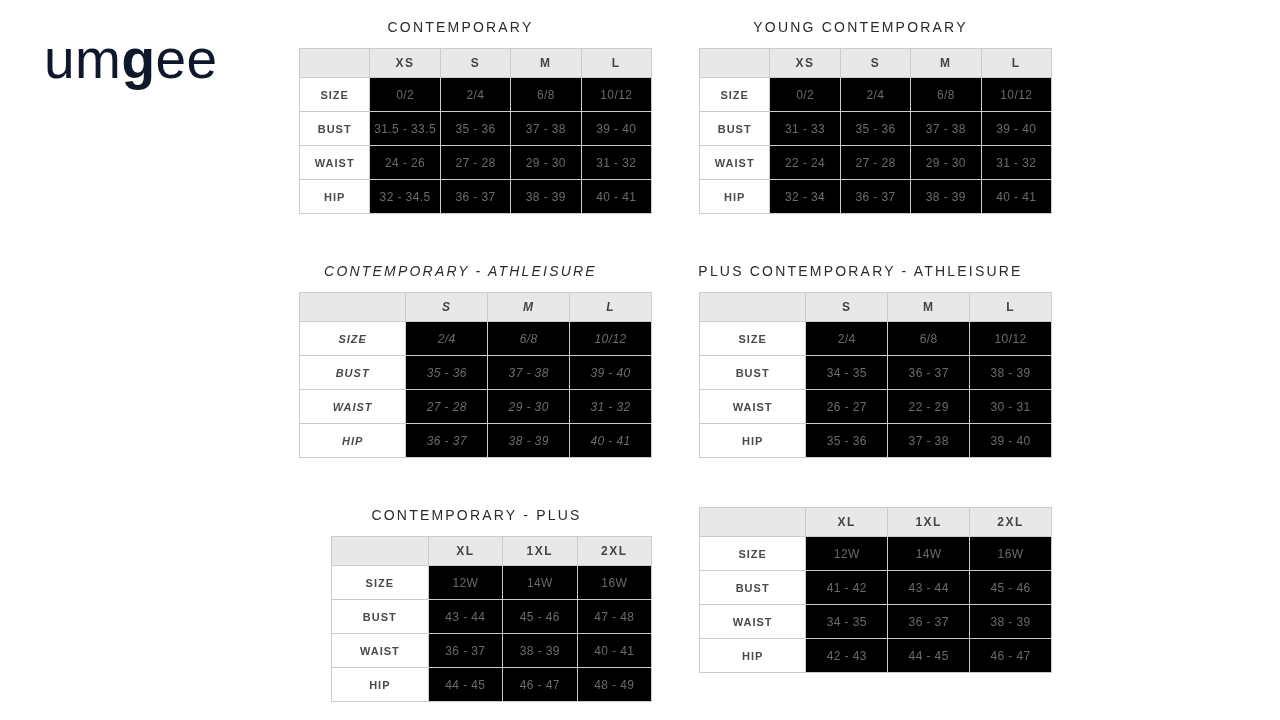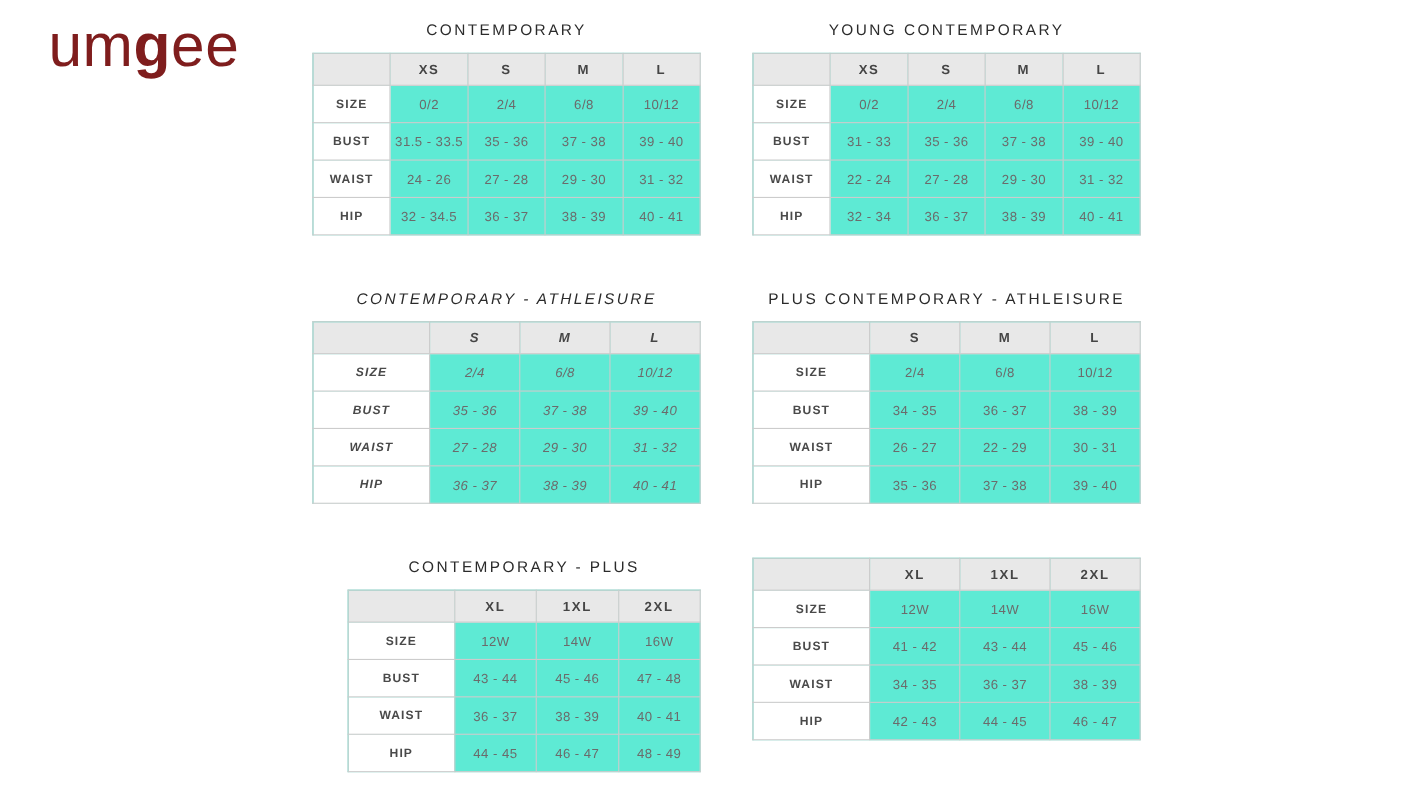--- a/index.html
+++ b/index.html
@@ -10,24 +10,24 @@
     position: relative;
     overflow: hidden;
     font-family: "Liberation Sans", sans-serif;
   }
   .page { position: absolute; inset: 0; background: #ffffff; }
 
   
   .logo {
     position: absolute;
     left: 44px;
-    top: 10px;
+    top: 28px;
     font-size: 55px;
     line-height: 1.15;
-    color: #7f1d1d;
+    color: #0f172a;
     letter-spacing: 0.5px;
     font-weight: 400;
   }
   .logo .logo-bold { font-weight: 700; }
 
   
   .table-block { position: absolute; width: 353px; }
   .block-0 { left: 284px; top: 19px; }
   .block-1 { left: 684px; top: 19px; }
   .block-2 { left: 284px; top: 263px; font-style: italic; }
@@ -43,21 +43,22 @@
     color: #2b2b2b;
     line-height: 16px;
     margin-bottom: 13px;
     white-space: nowrap;
   }
 
   table.size-table {
     width: 100%;
     border-collapse: collapse;
     table-layout: fixed;
-    background: #5eead4;
+    background: #000000;
+    margin-left: 15px;
   }
   .size-table th, .size-table td {
     border: 1px solid #cccccc;
     text-align: center;
     vertical-align: middle;
   }
   .size-table thead th {
     background: #e8e8e8;
     height: 29px;
     font-size: 12px;

